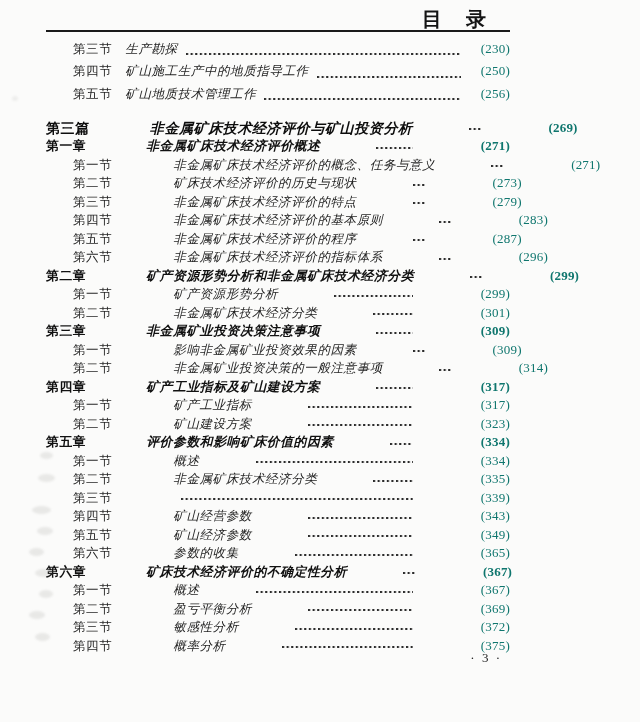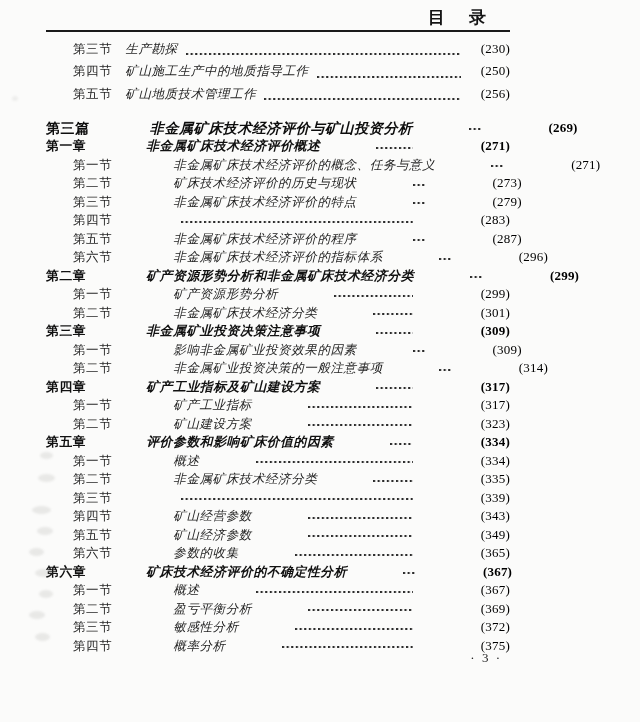--- a/index.html
+++ b/index.html
@@ -19,21 +19,21 @@
     position: absolute;
     left: 46px;
     top: 6px;
     width: 464px;
   }
   .header {
     height: 20px;
     text-align: right;
     padding-right: 24px;
     font-weight: bold;
-    font-size: 17px;
+    font-size: 20px;
     color: #141414;
     border-bottom: 2px solid #1a1a1a;
     padding-bottom: 4px;
   }
   .header .ch2 { margin-left: 24px; }
   .toc { margin-top: 9px; }
   .row {
     display: flex;
     align-items: flex-start;
     height: 22.3px;
@@ -66,21 +66,21 @@
     background-size: 4.6px 9px;
     background-repeat: repeat-x;
     min-width: 12px;
   }
   .pageno {
     flex: none;
     width: 44px;
     text-align: right;
     font-size: 13px;
     letter-spacing: 0.2px;
-    color: #000000;
+    color: #0f766e;
   }
   .footer {
     position: absolute;
     top: 650px;
     left: 46px;
     width: 456px;
     text-align: right;
     font-size: 13px;
     letter-spacing: 2px;
     color: #222;
@@ -155,20 +155,21 @@
         <span class="pageno">(273)</span>
       </div>
       <div class="row section main">
         <span class="num">第三节</span>
         <span class="title">非金属矿床技术经济评价的特点</span>
         <span class="leader"></span>
         <span class="pageno">(279)</span>
       </div>
       <div class="row section main">
         <span class="num">第四节</span>
+        <span class="title">非金属矿床技术经济评价的基本原则</span>
         <span class="leader"></span>
         <span class="pageno">(283)</span>
       </div>
       <div class="row section main">
         <span class="num">第五节</span>
         <span class="title">非金属矿床技术经济评价的程序</span>
         <span class="leader"></span>
         <span class="pageno">(287)</span>
       </div>
       <div class="row section main">

